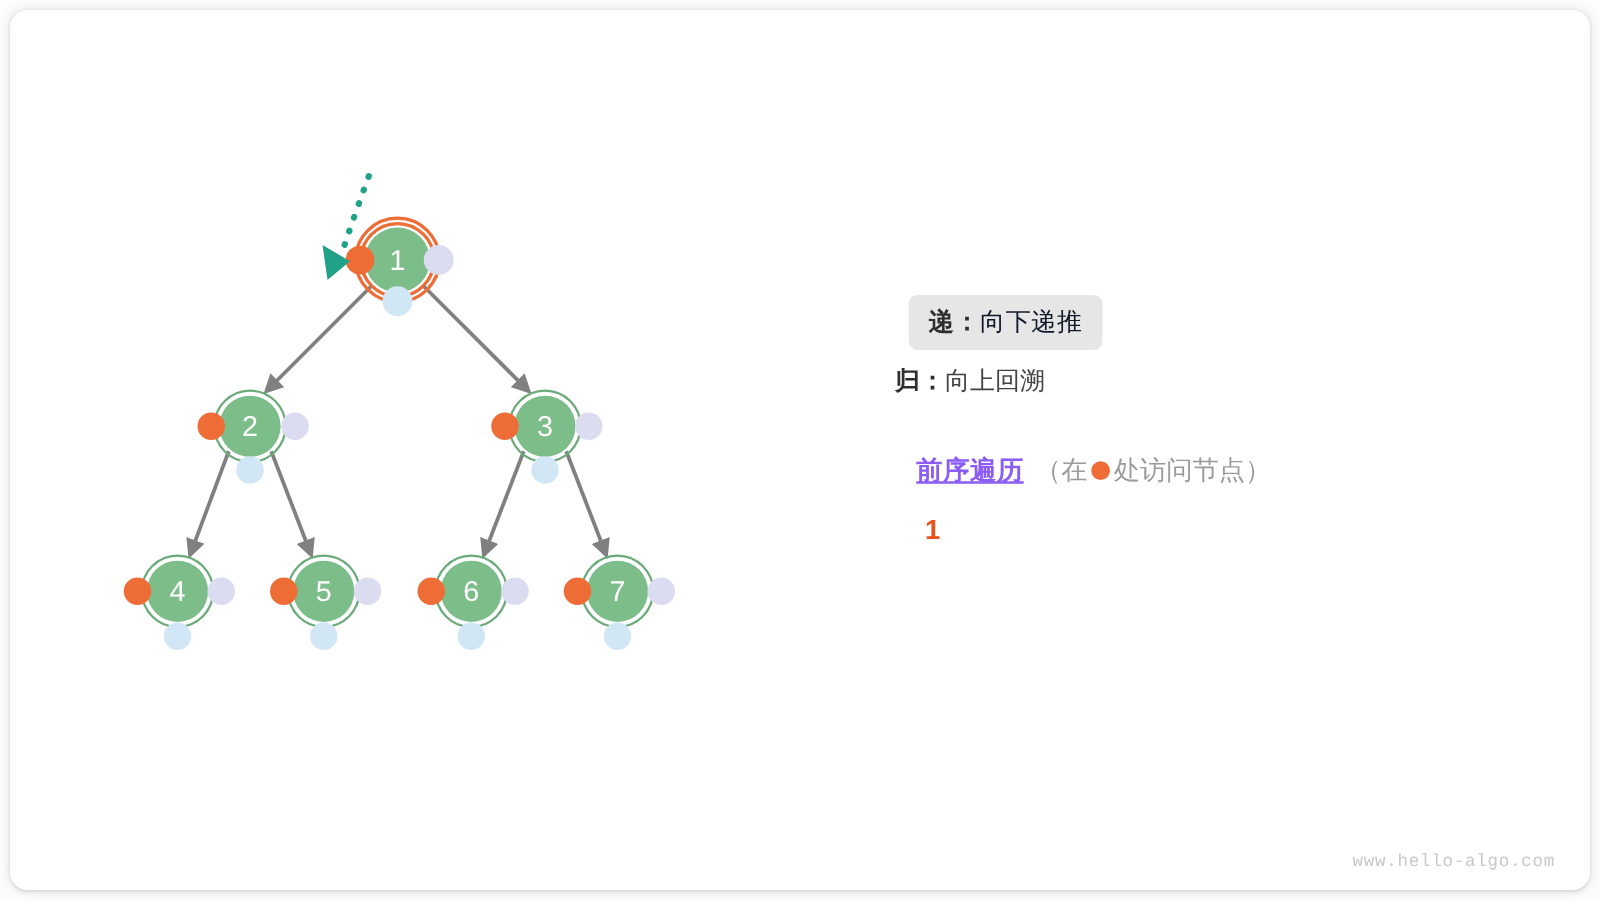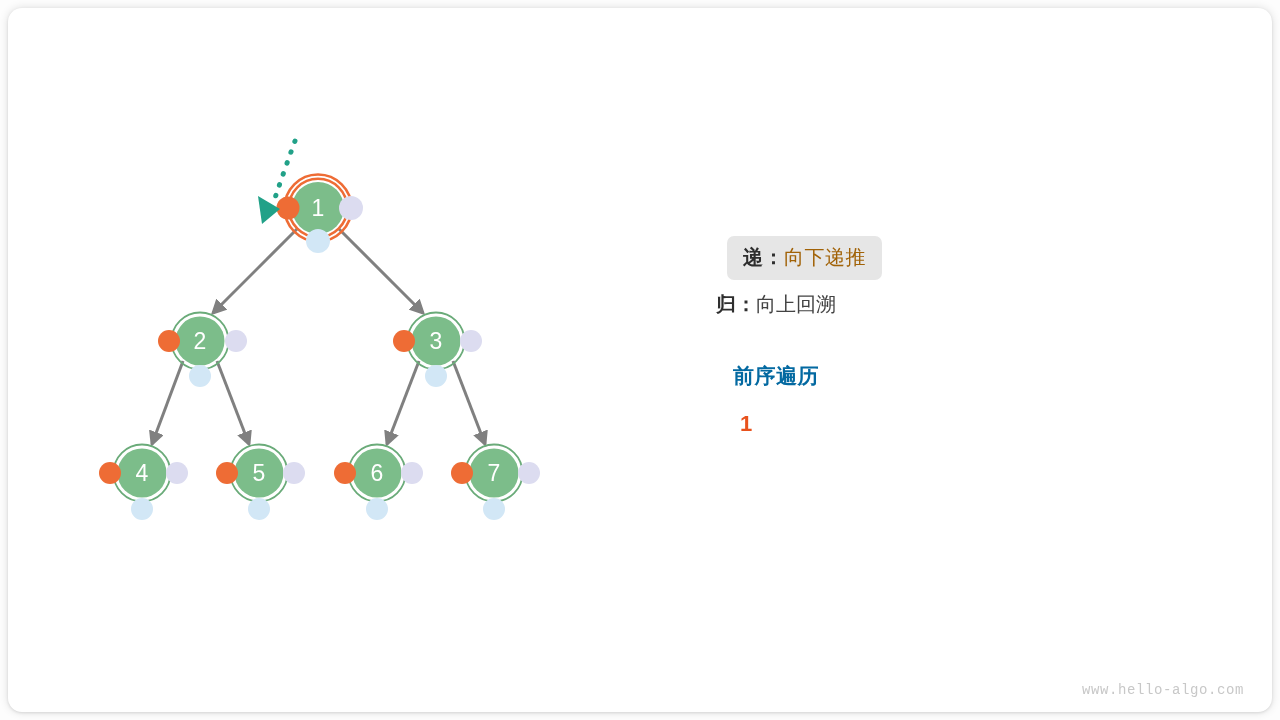--- a/index.html
+++ b/index.html
@@ -53,21 +53,21 @@
     background: #e6e6e6;
     border-radius: 7px;
     padding: 8px 16px 9px 16px;
     font-size: 20px;
     font-weight: bold;
     color: #3a3a3a;
     letter-spacing: 0.5px;
     white-space: nowrap;
   }
   #recurse-badge .lead { font-weight: bold; color: #2e2e2e; }
-  #recurse-badge .rest { font-weight: normal; color: #a16207; }
+  #recurse-badge .rest { font-weight: normal; color: #0f172a; }
 
   #backtrack-line {
     left: 716px;
     top: 291px;
     font-size: 20px;
     color: #3a3a3a;
     white-space: nowrap;
   }
   #backtrack-line .lead { font-weight: bold; color: #2e2e2e; }
   #backtrack-line .rest { font-weight: normal; color: #434343; }
@@ -75,22 +75,23 @@
   #traversal-title {
     left: 733px;
     top: 362px;
     font-size: 21px;
     white-space: nowrap;
     display: flex;
     align-items: center;
   }
   #traversal-title .t-main {
     font-weight: bold;
-    color: #0369a1;
+    color: #8b5cf6;
     letter-spacing: 0.5px;
+    text-decoration: underline;
   }
   #traversal-title .t-sub {
     color: #9b9b9b;
     font-weight: normal;
     margin-left: 9px;
   }
   .inline-dot {
     display: inline-block;
     width: 15px;
     height: 15px;
@@ -221,19 +222,22 @@
   <div class="side-text" id="recurse-badge">
     <span class="lead">递：</span><span class="rest">向下递推</span>
   </div>
 
   <div class="side-text" id="backtrack-line">
     <span class="lead">归：</span><span class="rest">向上回溯</span>
   </div>
 
   <div class="side-text" id="traversal-title">
     <span class="t-main">前序遍历</span>
+    <span class="t-sub">
+      <span>（在</span><span class="inline-dot"></span><span>处访问节点）</span>
+    </span>
   </div>
 
   <div class="side-text" id="output-seq">1</div>
 
   <div id="watermark">www.hello-algo.com</div>
 
 </div>
 
 </body></html>

